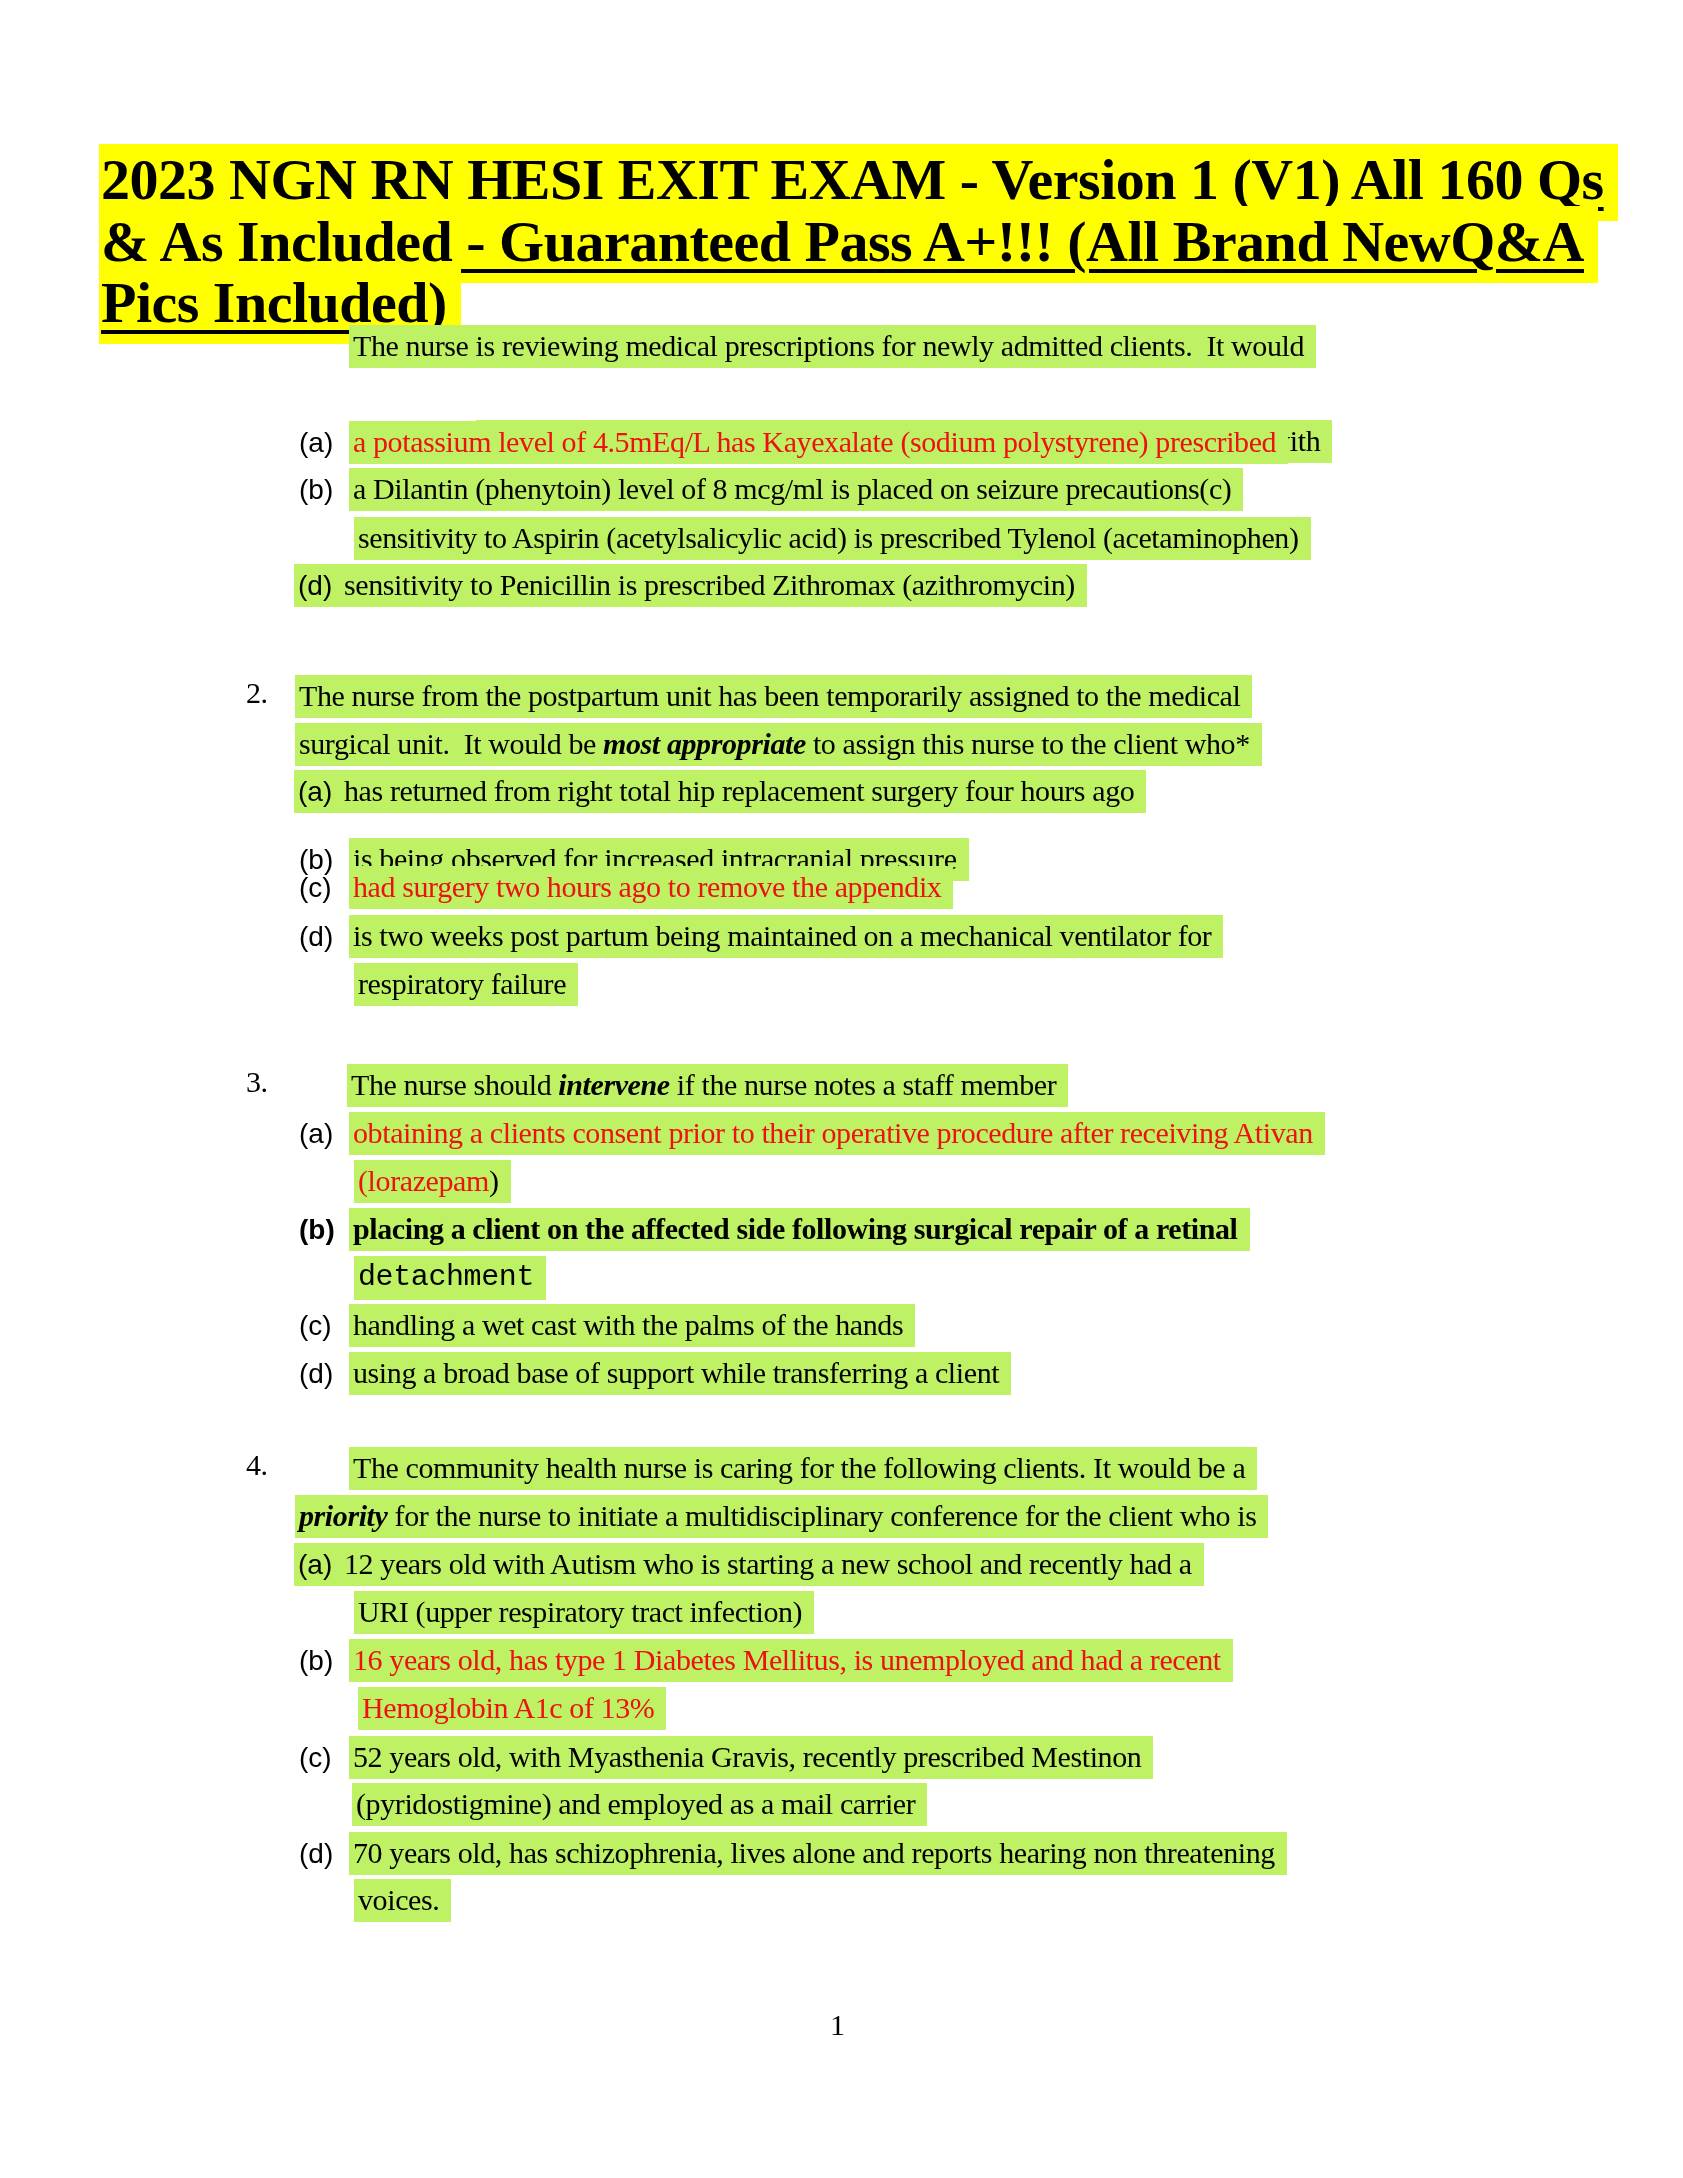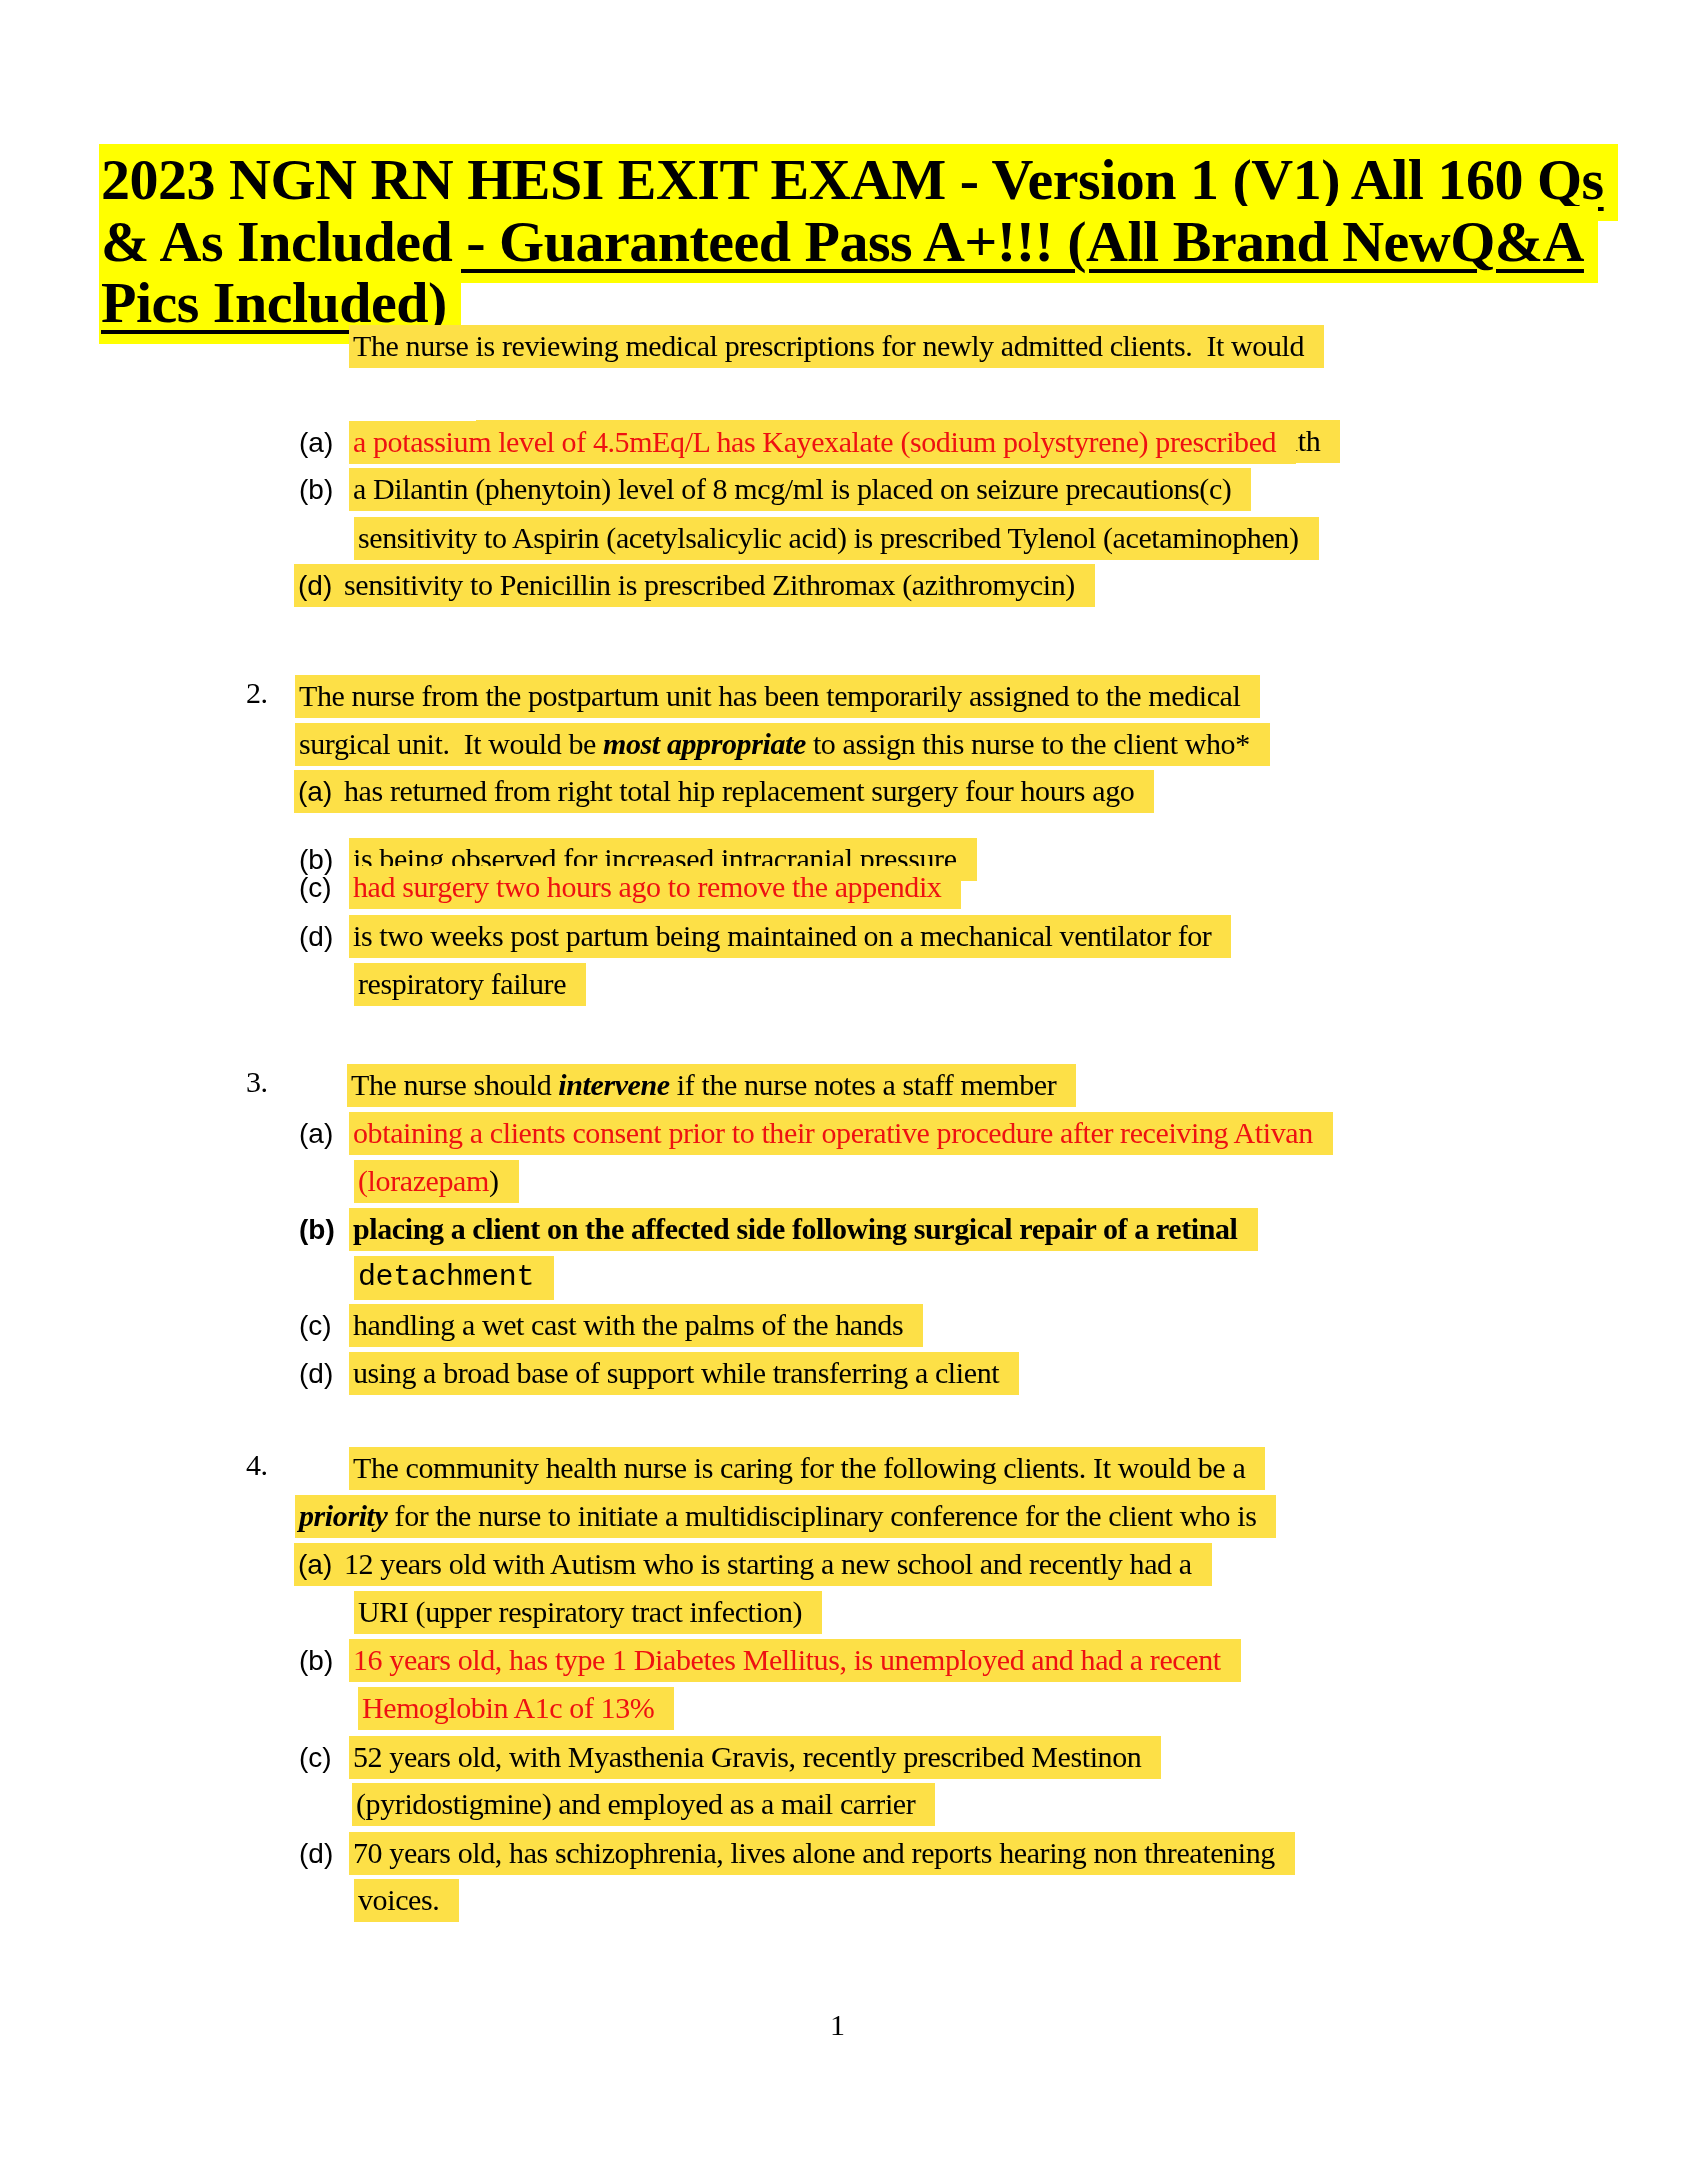--- a/index.html
+++ b/index.html
@@ -4,21 +4,21 @@
 <style>
   html,body{margin:0;padding:0;background:#ffffff;}
   .page{position:relative;width:1683px;height:2178px;background:#ffffff;overflow:hidden;
         color:#000;font-family:"Liberation Serif","DejaVu Serif",serif;
         font-size:30px;letter-spacing:-0.4px;}
   .t-line{position:absolute;white-space:pre;font-weight:bold;font-size:58px;
           letter-spacing:-0.5px;line-height:57px;}
   .t-line .yellow{background:#ffff00;padding:3px 14px 9px 2px;
           text-decoration:underline;text-decoration-thickness:4px;text-underline-offset:8px;}
   .line{position:absolute;white-space:pre;line-height:40px;}
-  .hl{background:#fde047;padding:4px 20px 6px 4px;}
+  .hl{background:#bef264;padding:4px 12px 6px 4px;}
   .red{color:#ee1111;}
   .bi{font-weight:bold;font-style:italic;}
   .lbl{font-family:"Liberation Sans","DejaVu Sans",sans-serif;display:inline-block;
        width:50px;font-size:28px;letter-spacing:0;}
   .lbl-in{font-family:"Liberation Sans","DejaVu Sans",sans-serif;display:inline-block;
        width:46px;font-size:28px;letter-spacing:0;}
   .num{position:absolute;white-space:pre;}
   .pageno{position:absolute;white-space:pre;}
 </style>
 </head>

